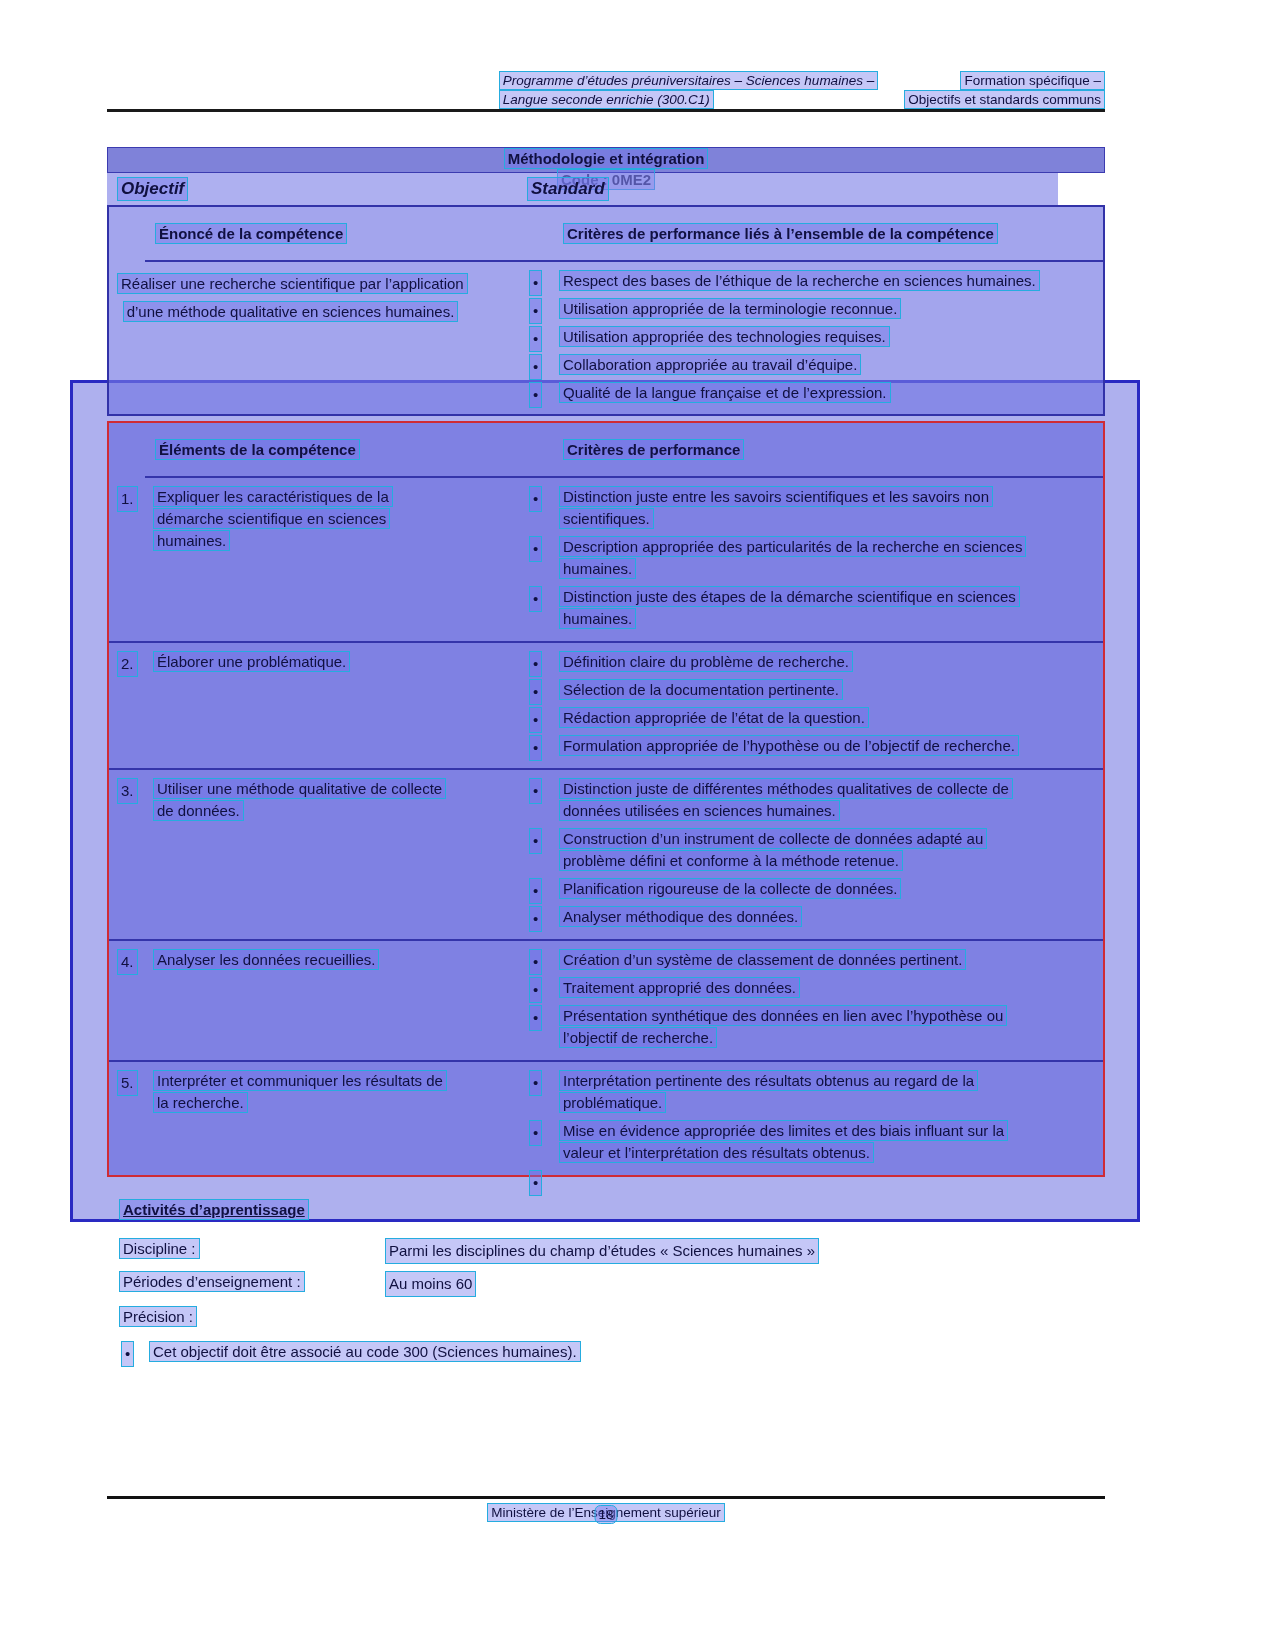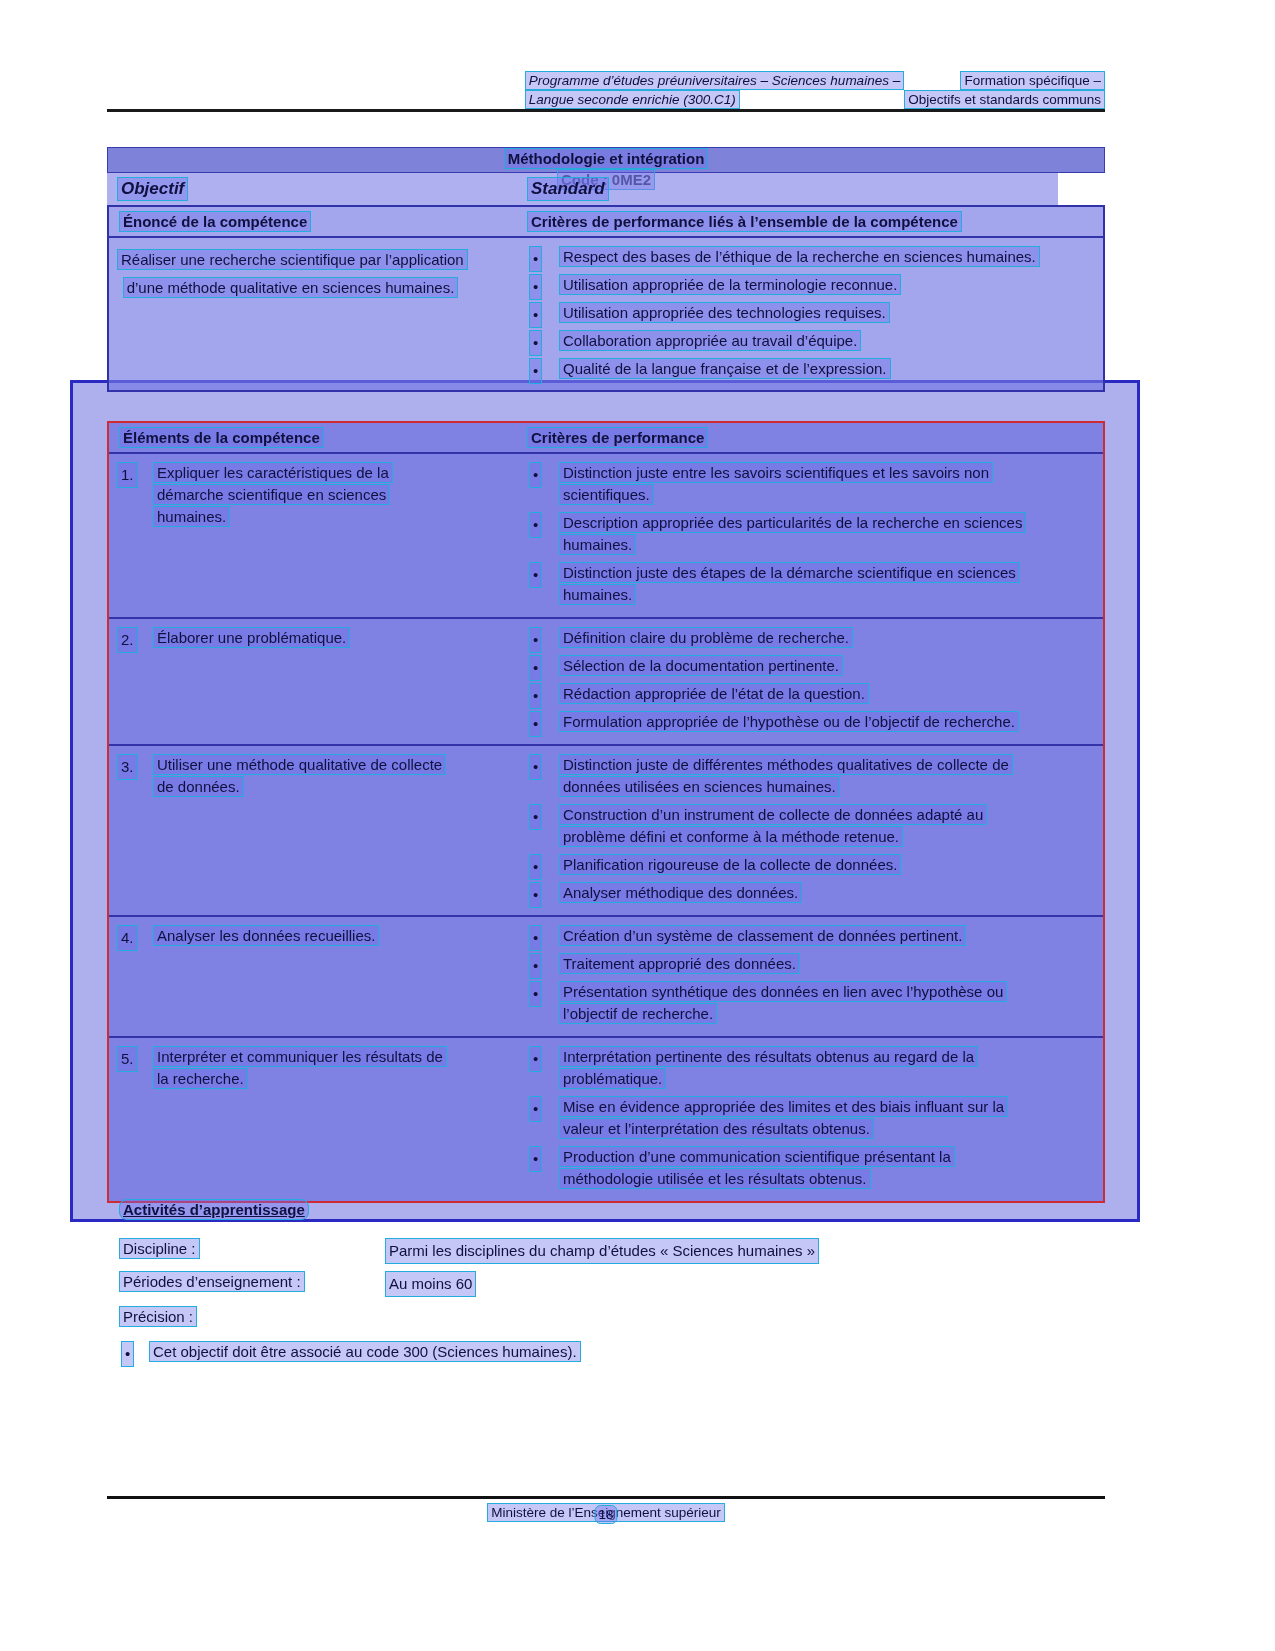--- a/index.html
+++ b/index.html
@@ -21,21 +21,21 @@
   .bold { font-weight:bold; }
 
   
   .overlay { left:70px; top:380px; width:1070px; height:842px;
              background:#aeb0ee; border:3px solid #2a2ac2; }
 
   
   .header { left:107px; top:72px; width:998px; display:flex;
             justify-content:flex-end; font-size:13.5px; line-height:17px; }
   .h-left { font-style:italic; }
-  .h-right { text-align:right; }
+  .h-right { text-align:right;margin-left:26px; }
   .h-line { margin-bottom:2px; }
   .header-rule { left:107px; top:109px; width:998px; height:3px;
                  border-top:1px solid #1a1a1a; border-bottom:2px solid #1a1a1a; }
 
   
   .title-bar { left:107px; top:147px; width:998px; height:26px;
                background:#7f82d9; border:1px solid #3b3bb0;
                display:flex; align-items:center; justify-content:space-between;
                padding:0 9px; font-weight:bold; font-size:15px;flex-direction:column; }
 
@@ -43,42 +43,42 @@
   .section-band { left:107px; top:173px; width:951px; height:32px;
                   background:rgba(125,128,230,.62); }
   .os { position:absolute; top:4px; font-weight:bold; font-style:italic; font-size:17px; }
   .os-obj { left:10px; } .os-std { left:420px; }
 
   
   .table1 { left:107px; top:205px; width:998px;
             background:rgba(115,118,228,.66); border:2px solid #3232a8; }
   .table2 { left:107px; top:421px; width:998px;
             background:rgba(95,98,220,.60); border:2px solid #cf2b35; }
-  .t-head { display:flex; padding:6px 0; border-bottom:2px solid #3434aa; font-weight:bold; }
+  .t-head { display:flex; padding:18px 0; border-bottom:2px solid #3434aa; font-weight:bold;margin-left:36px; }
   .t-head .c1 { flex:0 0 400px; padding-left:10px; }
   .t-head .c2 { padding-left:18px; }
 
   .t-body { display:flex; }
   .cell-left { flex:0 0 400px; padding:8px 45px 6px 8px; line-height:28px;text-align:center; }
   .cell-right { flex:1; padding:8px 0 4px 18px; }
 
   .t2-row { display:flex; padding:6px 0 5px; }
   .t2-row + .t2-row { border-top:2px solid #3434aa; }
   .t2-left { flex:0 0 400px; position:relative; padding:2px 56px 0 44px; line-height:22px; }
   .num { position:absolute; left:8px; top:2px; }
   .t2-right { flex:1; padding:2px 0 0 18px; }
 
   
   .bi { position:relative; width:514px; padding-left:32px;
         line-height:22px; margin-bottom:6px; }
   .b { position:absolute; left:2px; top:0; }
 
   
   .activites { left:119px; top:1201px; font-size:15px; }
-  .activites .hl { font-weight:bold; text-decoration:underline;border-radius:8px; }
+  .activites .hl { font-weight:bold; text-decoration:underline; }
   .brow { left:119px; width:986px; position:absolute; line-height:22px; }
   .brow .val { position:absolute; left:266px; top:0; }
   .r-disc { top:1238px; } .r-per { top:1271px; } .r-prec { top:1306px; }
   .r-bullet { top:1341px; }
   .r-bullet .bt { margin-left:30px; }
   .r-bullet .b { left:2px; }
 
   
   .footer-rule { left:107px; top:1496px; width:998px; border-top:3px solid #111; }
   .footer { left:107px; top:1505px; width:998px; font-size:13.5px;text-align:center; }
@@ -250,21 +250,20 @@
       <div class="bi">
         <span class="b hl">•</span>
         <span class="bt hl">Interprétation pertinente des résultats obtenus au regard de la problématique.</span>
       </div>
       <div class="bi">
         <span class="b hl">•</span>
         <span class="bt hl">Mise en évidence appropriée des limites et des biais influant sur la valeur et l’interprétation des résultats obtenus.</span>
       </div>
       <div class="bi">
         <span class="b hl">•</span>
-        <span class="bt hl">Production d’une communication scientifique présentant la méthodologie utilisée et les résultats obtenus.</span>
       </div>
     </div>
   </div>
 </div>
 
 <div class="abs activites">
   <span class="hl">Activités d’apprentissage</span>
 </div>
 
 <div class="abs brow r-disc">

